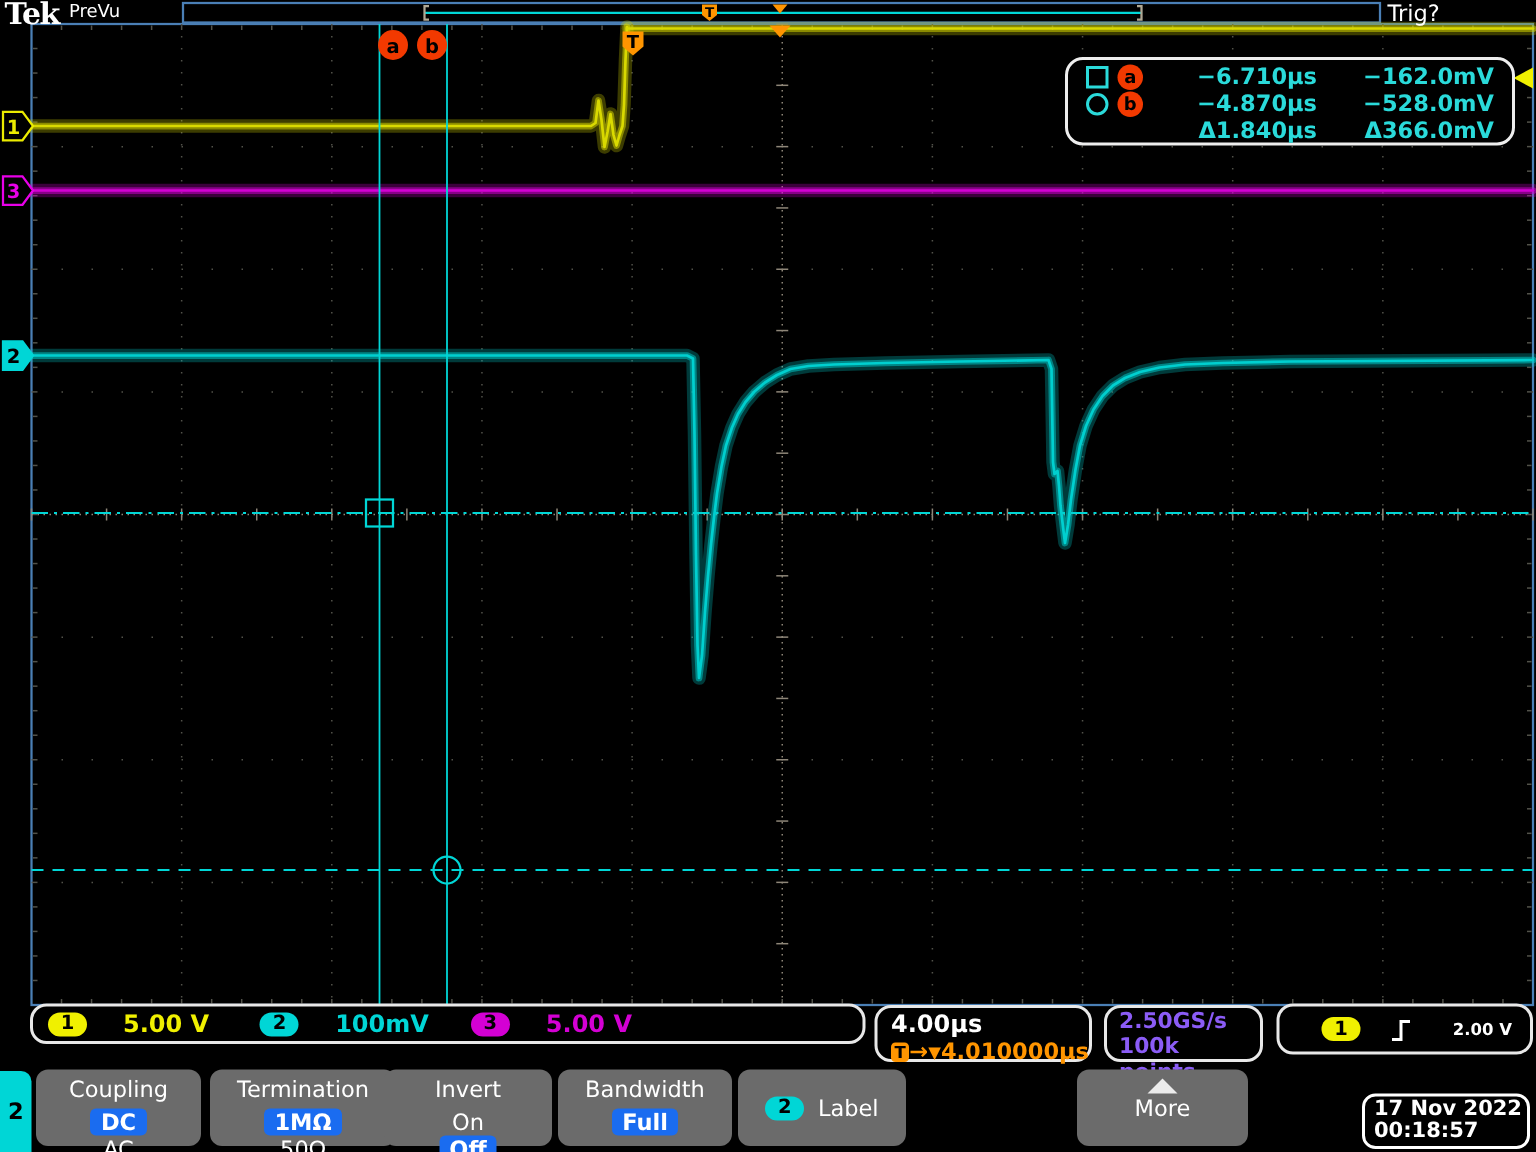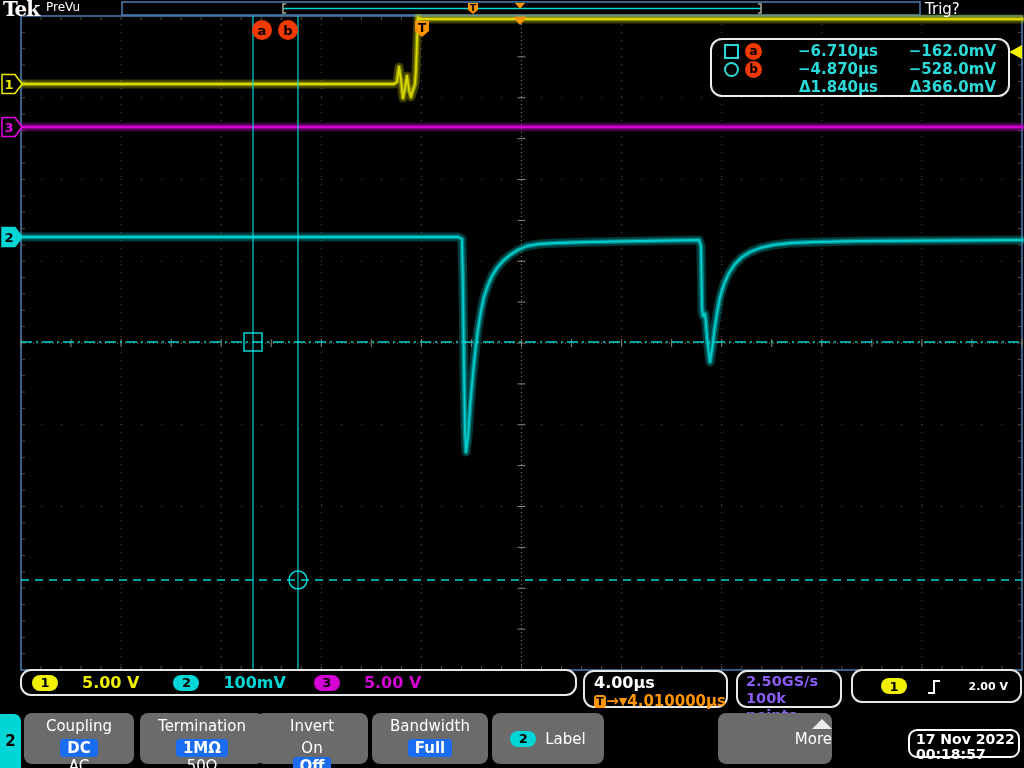--- a/index.html
+++ b/index.html
@@ -51,25 +51,25 @@
   .btn-opts{display:flex;align-items:center;justify-content:space-between;
             padding:0 12px;margin-top:4px;flex-direction:column;}
   .opt-sel{background:#1a6cf0;border-radius:4px;padding:0 7px;font-weight:bold;}
   .opt-plain{padding:0 7px;}
   #btn-coupling{left:24px;width:110px;}
   #btn-term{left:140px;width:124px;}
   #btn-invert{left:256px;width:112px;}
   #btn-bw{left:372px;width:116px;}
   #btn-bw .btn-opts{justify-content:center;}
   #btn-label{left:492px;width:112px;display:flex;align-items:center;justify-content:center;gap:9px;}
-  #btn-more{left:718px;width:114px;display:flex;flex-direction:column;align-items:flex-end;}
+  #btn-more{left:718px;width:114px;display:flex;flex-direction:column;align-items:center;}
   .tri-up{width:0;height:0;border-left:10px solid transparent;border-right:10px solid transparent;
           border-bottom:10px solid #ececec;margin-top:6px;}
   #more-label{margin-top:1px;}
-  #date-box{left:908px;top:729px;width:112px;height:29px;background:#000;border:2px solid #fff;
+  #date-box{left:908px;top:729px;width:112px;height:37px;background:#000;border:2px solid #fff;
             border-radius:9px;color:#fff;font-size:14px;font-weight:bold;line-height:15px;
             padding:1px 0 0 6px;box-sizing:border-box;}
 </style>
 </head>
 <body>
 
 <div id="screen">
 
   <svg id="scope-svg" class="abs" width="1024" height="768" style="left:0;top:0;">
       <rect x="21" y="16" width="1001" height="654" fill="none" stroke="#4a7fb5" stroke-width="1.5"></rect>

